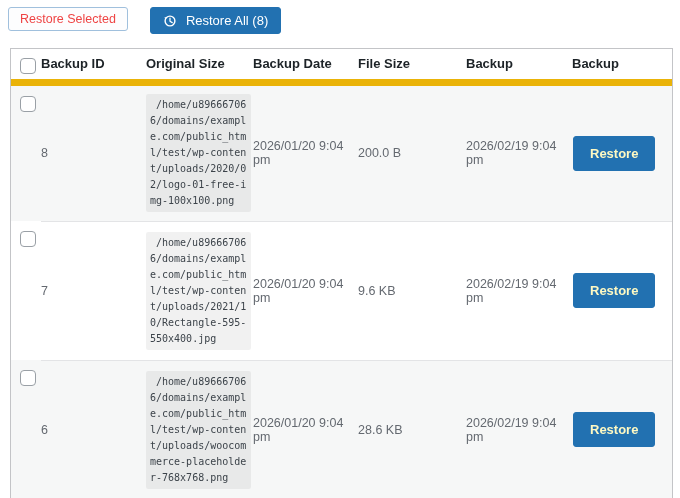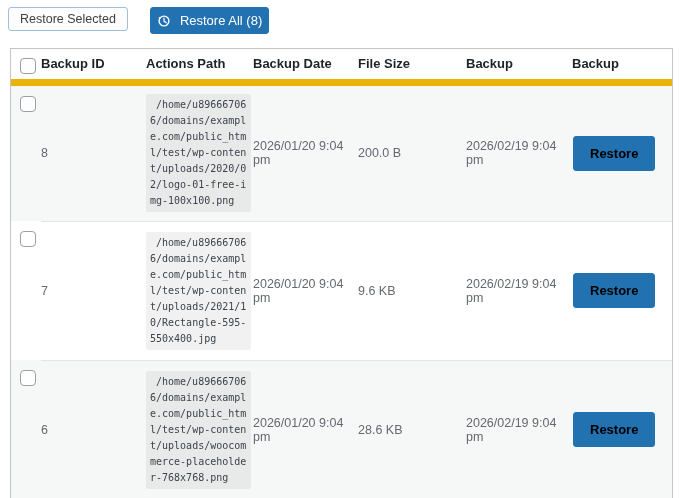--- a/index.html
+++ b/index.html
@@ -21,31 +21,31 @@
   .btn {
     display: inline-flex;
     align-items: center;
     border-radius: 3px;
     cursor: pointer;
     font-family: "Liberation Sans", sans-serif;
   }
   .btn-secondary {
     background: #fdfdfe;
     border: 1px solid #a0c0dd;
-    color: #404040;
+    color: #ef4444;
     font-size: 12.5px;
     padding: 4px 11px;
     height: 24px;
   }
   .btn-primary-lg {
     background: #2271b1;
     border: 1px solid #2271b1;
     color: #ffffff;
     font-size: 13px;
-    padding: 4px 6px;
+    padding: 4px 12px;
     height: 27px;
     gap: 9px;
   }
   .clock-icon { display: inline-flex; }
 
   
   .table-wrap {
     margin: 14px 7px 0 10px;
     border: 1px solid #c3c4c7;
     height: 452px;
@@ -117,21 +117,21 @@
     word-break: break-all;
     white-space: normal;
     border-radius: 2px;
   }
   
   code.path { text-indent: 6px each-line; }
 
   .btn-restore {
     background: #2271b1;
     border: 1px solid #2271b1;
-    color: #000000;
+    color: #fef9c3;
     font-size: 13px;
     font-weight: 700;
     padding: 9px 16px;
     border-radius: 3px;
     cursor: pointer;
     margin-left: 1px;
   }
 </style>
 </head>
 <body>
@@ -160,21 +160,21 @@
       <col class="c-size">
         <col class="c-exp">
         <col class="c-act">
     </colgroup>
     <thead>
       <tr>
         <th class="cell-cb">
           <span class="checkbox"></span>
         </th>
         <th>Backup ID</th>
-        <th>Actions Path</th>
+        <th>Original Size</th>
         <th>Backup Date</th>
         <th>File Size</th>
         <th>Backup</th>
         <th>Backup</th>
       </tr>
     </thead>
     <tbody id="rows-body">
   <tr>
     <td class="cell-cb">
       <span class="checkbox"></span>

